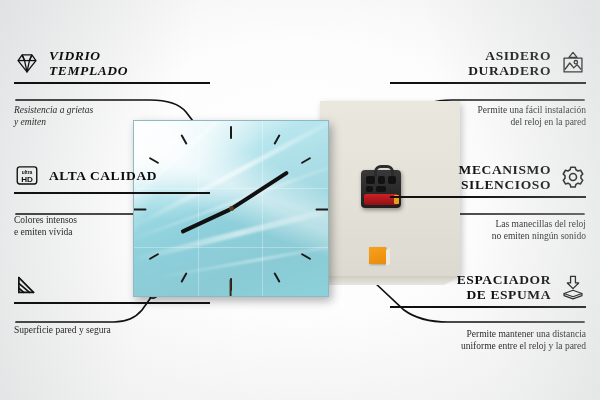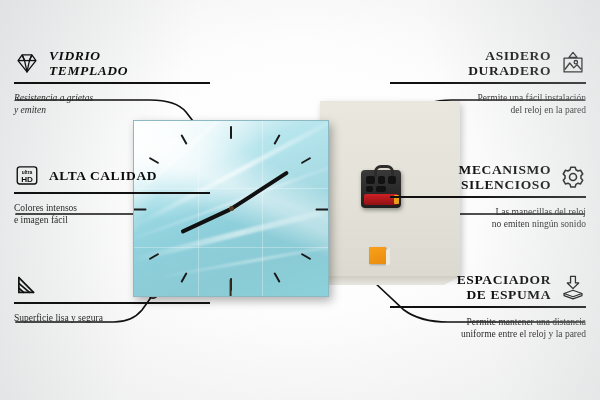--- a/index.html
+++ b/index.html
@@ -85,21 +85,21 @@
   .feat.right .row{justify-content:flex-end;}
   .ttl{
     font-family:"Liberation Serif", serif;font-weight:bold;
     font-size:13.5px;line-height:15px;letter-spacing:.6px;color:#0d0d0d;
     text-transform:uppercase;white-space:nowrap;
   }
   .feat.right .ttl{text-align:right;}
   .rule{height:1.6px;background:#111;margin-top:4px;}
   .sub{
     font-family:"Liberation Serif", serif;font-size:9.5px;line-height:12px;
-    color:#2a2a2a;margin-top:8px;
+    color:#2a2a2a;margin-top:20px;
   }
   .feat.right .sub{text-align:right;}
   .ico{width:26px;height:26px;flex:0 0 26px;display:block;}
   .ico svg{display:block;width:26px;height:26px;}
 
   .f1{left:14px;top:48px;font-style:italic;}
   .f2{left:14px;top:162px;}
   .f3{left:14px;top:272px;}
   .f4{right:14px;top:48px;}
   .f5{right:14px;top:162px;}
@@ -217,40 +217,40 @@
           <text x="16" y="24" font-family="Liberation Sans, sans-serif" font-size="10" font-weight="bold" fill="#111" text-anchor="middle">HD</text>
         </svg>
       </span>
       <div>
         <div class="ttl">ALTA CALIDAD</div>
       </div>
     </div>
     <div class="rule"></div>
     <div class="sub">
       <div>Colores intensos</div>
-      <div>e imagen fácil</div>
+      <div>e emiten vívida</div>
     </div>
   </div>
 
   <div class="feat left f3">
     <div class="row">
       <span class="ico">
         <svg viewBox="0 0 32 32">
             <g stroke="#111" stroke-width="2.1" fill="none" stroke-linecap="round">
           <path d="M6 7 L24 25"></path>
               <path d="M6 14 L19 25"></path>
               <path d="M6 20 L12 25"></path>
           <path d="M24 25 H6 V7"></path>
         </g>
           </svg>
       </span>
     </div>
     <div class="rule"></div>
     <div class="sub">
-      <div>Superficie lisa y segura</div>
+      <div>Superficie pared y segura</div>
     </div>
   </div>
 
   <div class="feat right f4">
     <div class="row">
       <div>
         <div class="ttl">ASIDERO</div>
         <div class="ttl">DURADERO</div>
       </div>
       <span class="ico">

